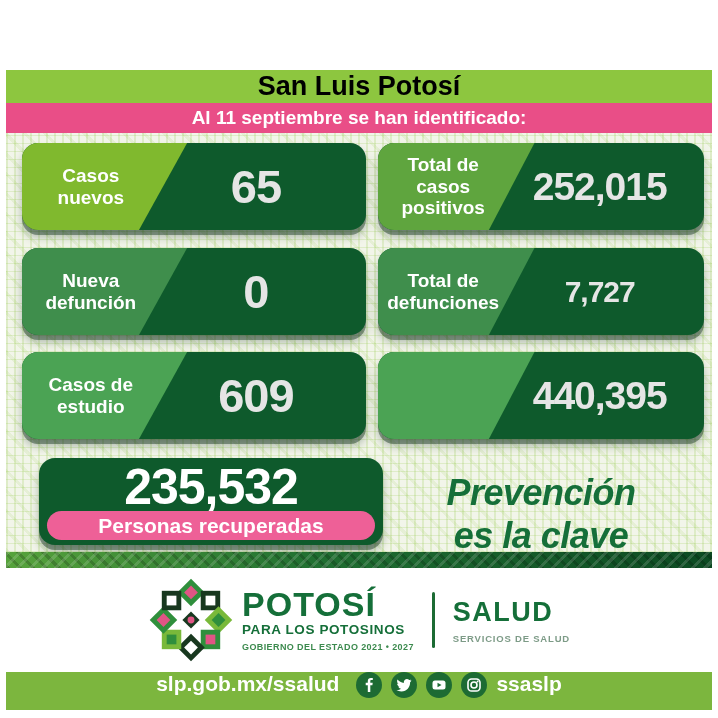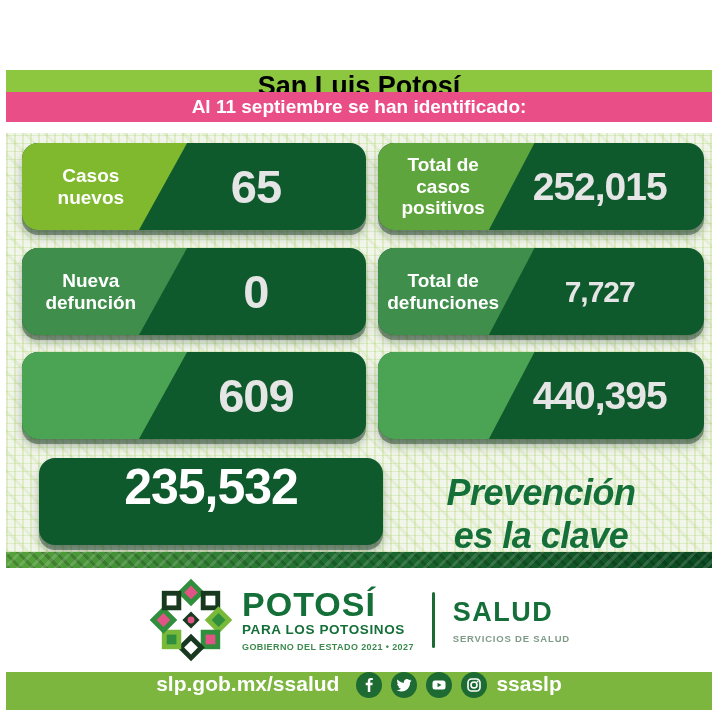--- a/index.html
+++ b/index.html
@@ -6,21 +6,21 @@
   *{box-sizing:border-box;font-family:"Liberation Sans",sans-serif;}
   .frame{position:relative;width:718px;height:718px;background:#ffffff;overflow:hidden;margin:0 auto;}
   .preline{white-space:pre-line;}
 
   
   .hdr{position:absolute;left:6px;right:6px;display:flex;align-items:center;justify-content:center;}
   .hdr-dark{top:6px;height:64px;background:#15632e;}
   .hdr-dark .t{color:#fff;font-size:43px;font-weight:800;letter-spacing:-1px;}
   .hdr-lime{top:70px;height:33px;background:#8dc63f;}
   .hdr-lime .t{color:#000000;font-size:27px;font-weight:700;}
-  .hdr-pink{top:92px;height:30px;background:#e94e87;}
+  .hdr-pink{top:103px;height:30px;background:#e94e87;}
   .hdr-pink .t{color:#fff;font-size:19px;font-weight:700;}
 
   
   .pattern{position:absolute;left:6px;right:6px;top:133px;height:419px;
     background-color:#f2f5ea;
     background-image:
       repeating-linear-gradient(0deg, rgba(141,198,63,.20) 0 1.5px, transparent 1.5px 8px),
       repeating-linear-gradient(90deg, rgba(141,198,63,.20) 0 1.5px, transparent 1.5px 8px),
       repeating-linear-gradient(45deg, rgba(141,198,63,.12) 0 3px, transparent 3px 14px);
   }
@@ -108,31 +108,34 @@
 
     <div class="card col-r row2">
       <div class="label-area" style="background: rgb(63, 142, 76);"></div>
       <div class="label-text preline">Total de
 defunciones</div>
       <div class="value v-md">7,727</div>
     </div>
 
     <div class="card col-l row3">
       <div class="label-area" style="background: rgb(75, 163, 84);"></div>
+      <div class="label-text preline">Casos de
+estudio</div>
       <div class="value v-lg">609</div>
     </div>
 
     <div class="card col-r row3">
       <div class="label-area" style="background: rgb(75, 163, 84);"></div>
       <div class="label-text preline"></div>
       <div class="value v-sm">440,395</div>
     </div>
 
     <div class="card col-l row4">
       <div class="rec-value">235,532</div>
+      <div class="rec-pill">Personas recuperadas</div>
     </div>
 
     <div class="prevention preline">Prevención
 es la clave</div>
   </div>
 
   <div class="deco"></div>
 
   <div class="footer">
     <svg class="rosette" width="86" height="90" viewBox="0 0 100 100">

